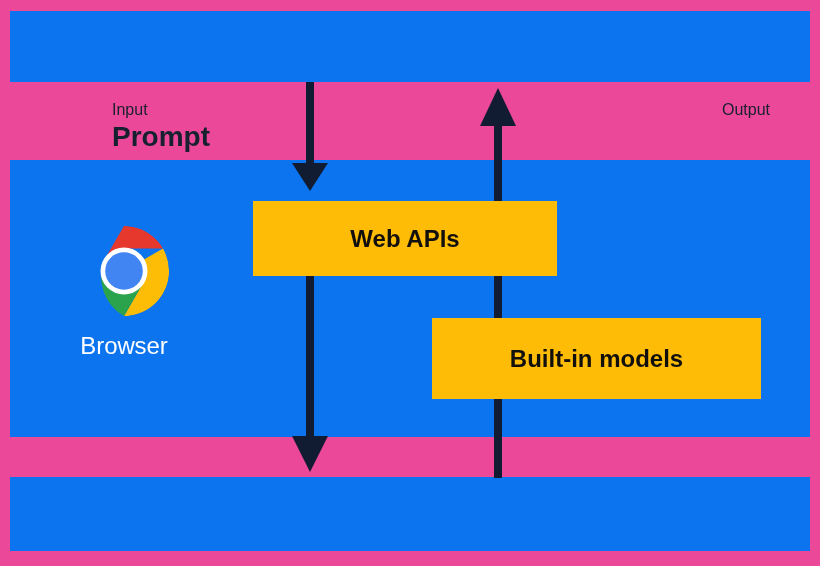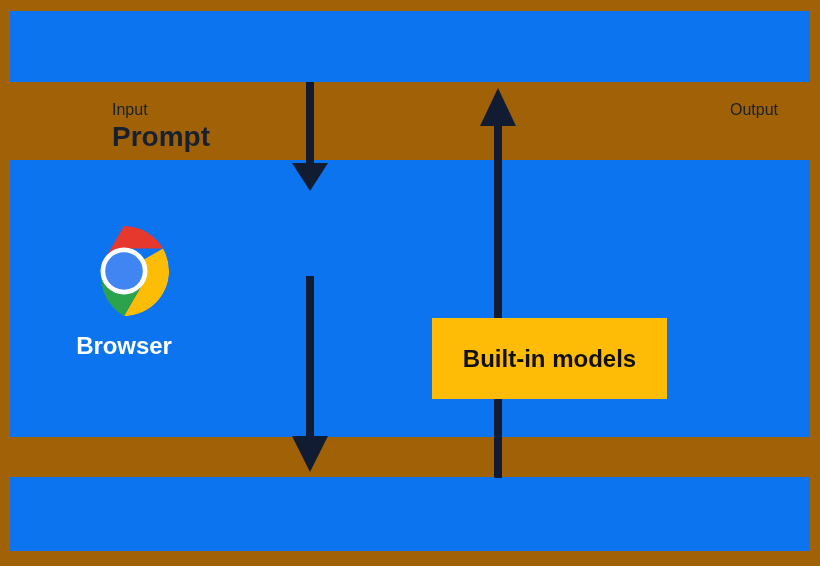--- a/index.html
+++ b/index.html
@@ -8,21 +8,21 @@
     background: #ffffff;
   }
   body {
     font-family: "Liberation Sans", sans-serif;
     -webkit-font-smoothing: antialiased;
   }
   #diagram {
     position: relative;
     width: 820px;
     height: 566px;
-    background: #a16207;
+    background: #ec4899;
     overflow: hidden;
   }
 
   
   .band {
     position: absolute;
     background: #0b74ee;
     left: 10px;
     width: 800px;
     z-index: 1;
@@ -86,21 +86,21 @@
     font-size: 28px;
     font-weight: bold;
     display: block;
   }
   #io-input {
     left: 112px;
     top: 101px;
     text-align: left;
   }
   #io-output {
-    right: 42px;
+    right: 50px;
     top: 101px;
     text-align: left;
   }
 
   
   .yellow-box {
     position: absolute;
     background: #febc06;
     z-index: 4;
     display: flex;
@@ -114,21 +114,21 @@
   #box-web-apis {
     left: 253px;
     top: 201px;
     width: 304px;
     height: 75px;
     font-size: 24px;
   }
   #box-builtin-models {
     left: 432px;
     top: 318px;
-    width: 235px;
+    width: 329px;
     height: 81px;
     font-size: 24px;
   }
 
   
   #browser-block {
     position: absolute;
     left: 48px;
     top: 224px;
     width: 152px;
@@ -137,21 +137,21 @@
   }
   #chrome-logo {
     display: block;
     margin: 0 auto;
   }
   #browser-label {
     display: block;
     margin-top: 14px;
     color: #ffffff;
     font-size: 24px;
-    font-weight: bold;
+    font-weight: normal;
     letter-spacing: -0.1px;
   }
 </style>
 </head>
 <body>
 
 <div id="diagram">
 
   <div class="band" id="band-web-application"></div>
   <div class="band" id="band-browser"></div>
@@ -180,20 +180,23 @@
 
   <div class="io-label" id="io-input">
     <span class="io-kind">Input</span>
     <span class="io-value">Prompt</span>
   </div>
 
   <div class="io-label" id="io-output">
     <span class="io-kind">Output</span>
   </div>
 
+  <div class="yellow-box" id="box-web-apis">
+    <span>Web APIs</span>
+  </div>
 
   <div class="yellow-box" id="box-builtin-models">
     <span>
       <span>Built-in models</span><br>
     </span>
   </div>
 
   <div id="browser-block">
     <svg id="chrome-logo" width="94" height="94" viewBox="0 0 100 100" xmlns="http://www.w3.org/2000/svg">
       <defs>

